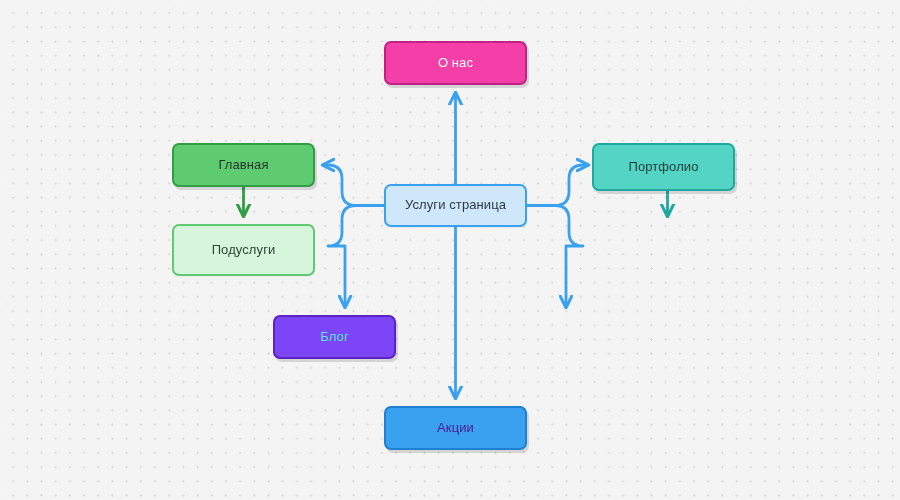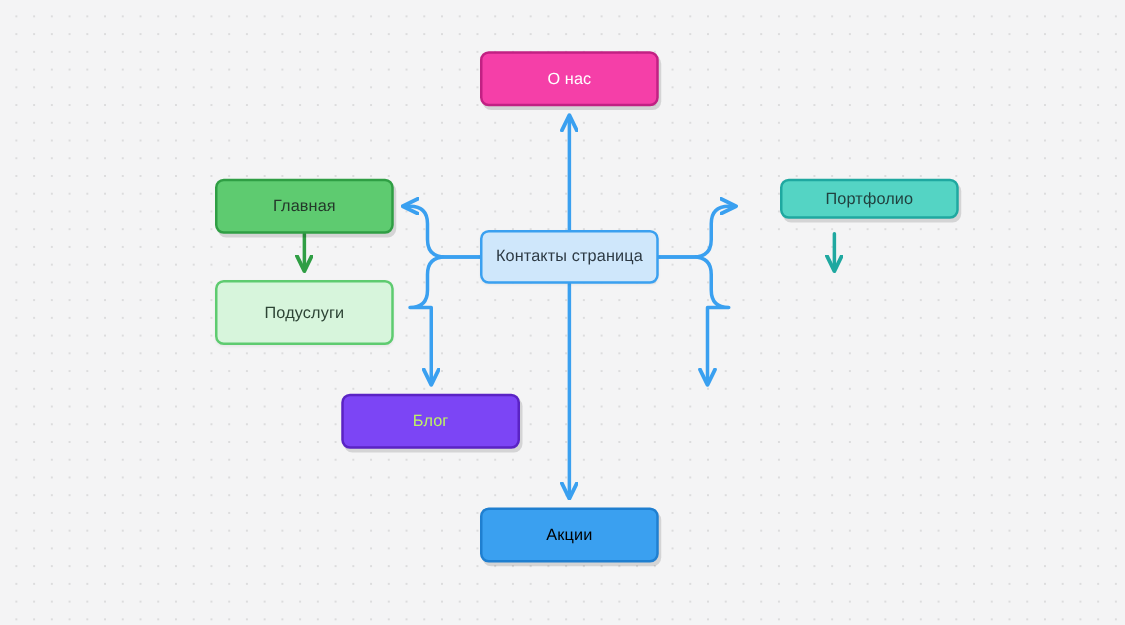--- a/index.html
+++ b/index.html
@@ -102,30 +102,30 @@
 
   <div class="node shadowed" style="left:172px; top:143px; width:143px; height:44px; background:#5ecb70; border-color:#2f9e44; color:#24382a;">
     <span class="node-label">Главная</span>
   </div>
 
   <div class="node soft" style="left:172px; top:224px; width:143px; height:52px; background:#d7f5dc; border-color:#5ecb70; color:#2d4435;">
     <span class="node-label">Подуслуги</span>
   </div>
 
   <div class="node soft" style="left:384px; top:184px; width:143px; height:43px; background:#cfe7fb; border-color:#3aa0f0; color:#2d3a44;">
-    <span class="node-label">Контакты страница</span>
+    <span class="node-label">Услуги страница</span>
   </div>
 
-  <div class="node shadowed" style="left:624px; top:143px; width:143px; height:32px; background:#54d4c4; border-color:#1fa8a0; color:#21413f;">
+  <div class="node shadowed" style="left:592px; top:143px; width:143px; height:48px; background:#54d4c4; border-color:#1fa8a0; color:#21413f;">
     <span class="node-label">Портфолио</span>
   </div>
 
 
-  <div class="node shadowed" style="left:273px; top:315px; width:143px; height:44px; background:#7c45f5; border-color:#5a23c4; color:#bef264;">
+  <div class="node shadowed" style="left:273px; top:315px; width:123px; height:44px; background:#7c45f5; border-color:#5a23c4; color:#5eead4;">
     <span class="node-label">Блог</span>
   </div>
 
 
-  <div class="node shadowed" style="left:384px; top:406px; width:143px; height:44px; background:#3aa0f0; border-color:#1f7fd0; color:#000000;">
+  <div class="node shadowed" style="left:384px; top:406px; width:143px; height:44px; background:#3aa0f0; border-color:#1f7fd0; color:#4c1d95;">
     <span class="node-label">Акции</span>
   </div>
 
 </div>
 
 </body></html>

